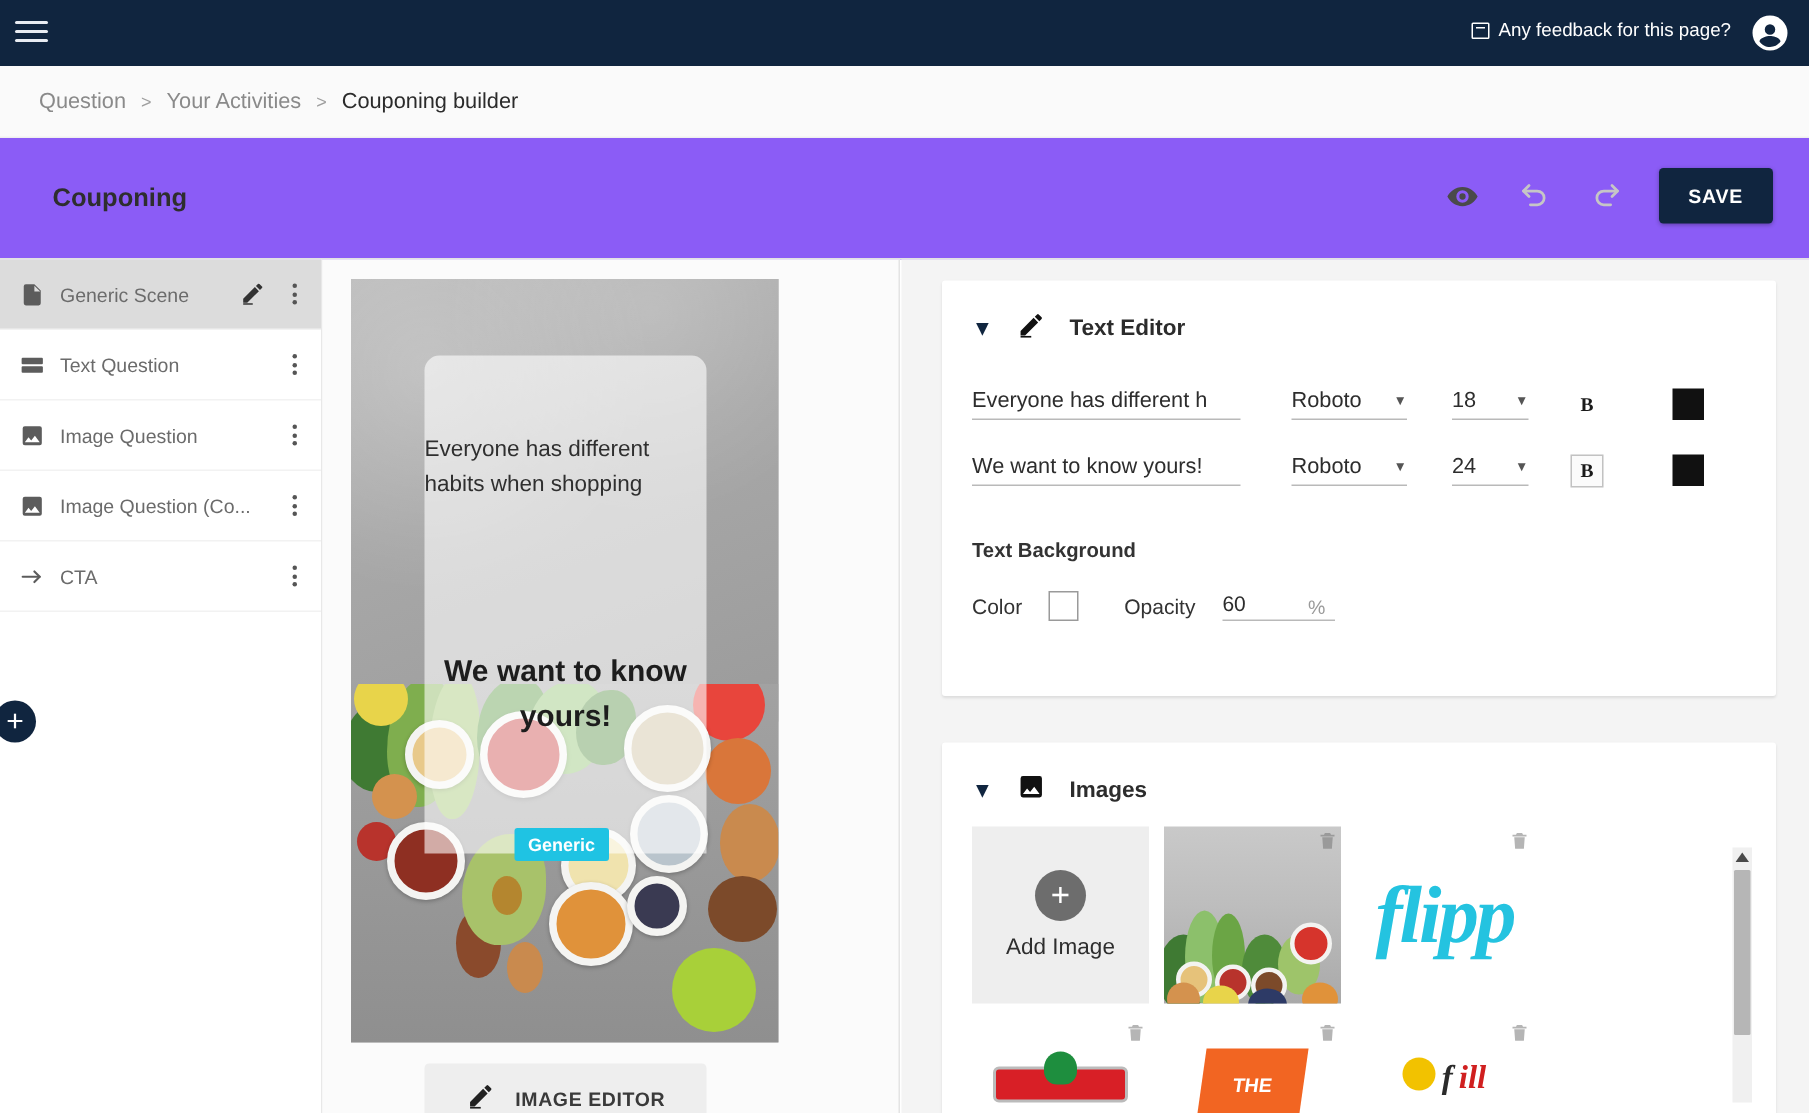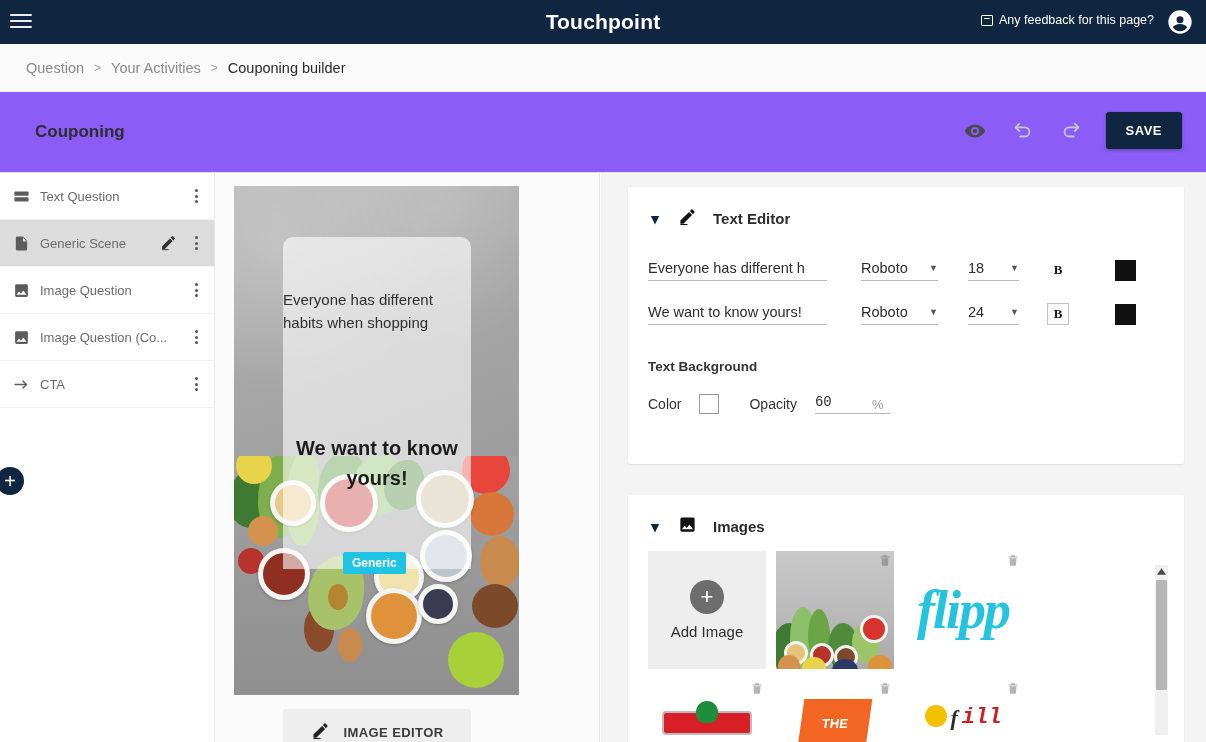--- a/index.html
+++ b/index.html
@@ -160,21 +160,21 @@
     border-radius: 2px; box-shadow: 0 1px 2px rgba(0,0,0,.10);
   }
   .card-text { top: 14px; height: 277px; }
   .card-images { top: 322px; height: 300px; }
   .card-head {
     display: flex; align-items: center; gap: 16px; padding: 20px 0 0 20px;
     font-size: 15px; font-weight: bold; color: #2c2c2c;
   }
   .sec-chevron { font-size: 15px; color: #10253f; cursor: pointer; line-height: 1; width: 14px; text-align: center; }
 
-  .row { position: absolute; display: flex; align-items: center; }
+  .row { position: absolute; display: flex; align-items: flex-start; }
   .row1 { left: 20px; top: 72px; }
   .row2 { left: 20px; top: 116px; }
   .u-field {
     border-bottom: 1px solid #b9b9b9; padding-bottom: 4px; font-size: 14.5px;
     color: #2d2d2d; background: none; outline: none;
   }
   .f-text { width: 179px; border: none; border-bottom: 1px solid #b9b9b9; }
   .f-font { width: 77px; display: flex; justify-content: space-between; align-items: center; cursor: pointer; }
   .f-size { width: 51px; display: flex; justify-content: space-between; align-items: center; cursor: pointer; }
   .caret { font-size: 9px; color: #555; }
@@ -186,21 +186,21 @@
   .bold-btn.active { border: 1px solid #c2c2c2; background: #fbfbfb; }
   .swatch { width: 21px; height: 21px; cursor: pointer; border: none; }
 
   .bg-title { position: absolute; left: 20px; top: 172px; font-size: 13.5px; font-weight: bold; color: #333; }
   .bg-row { position: absolute; left: 20px; top: 207px; display: flex; align-items: center; }
   .bg-lab { font-size: 14px; color: #333; }
   .color-box { width: 20px; height: 20px; border: 1px solid #9a9a9a; background: #fff; cursor: pointer; }
   .op-input {
     width: 75px; border: none; border-bottom: 1px solid #b9b9b9; font-size: 14px;
     color: #2d2d2d; padding-bottom: 3px; outline: none; background: none;
-    font-family: Liberation Mono, monospace;
+    font-family: Liberation Sans, sans-serif;
   }
   .pct { font-size: 13px; color: #9a9a9a; margin-left: -18px; }
 
   
   .thumb-grid { position: absolute; left: 20px; top: 56px; width: 500px; }
   .thumb { position: absolute; width: 118px; height: 118px; }
   .thumb .trash {
     position: absolute; right: 2px; top: 2px; width: 14px; height: 15px; cursor: pointer; z-index: 3;
   }
   .add-image {
@@ -222,21 +222,20 @@
 </style>
 </head>
 <body>
 
 <div class="topbar">
   <div class="hamburger">
     <span></span>
       <span></span>
       <span></span>
   </div>
-  <div class="app-title">Touchpoint</div>
   <div class="feedback">
     <span class="feedback-icon"></span>
     <span>Any feedback for this page?</span>
   </div>
   <div class="avatar-btn">
     <svg width="28" height="28" viewBox="0 0 24 24" fill="#ffffff" aria-hidden="true">
       <path d="M12 2a10 10 0 100 20 10 10 0 000-20zm0 5a3 3 0 110 6 3 3 0 010-6zm0 13c-2.5 0-4.7-1.3-6-3.2.1-2 4-3.1 6-3.1s5.9 1.1 6 3.1A7.2 7.2 0 0112 20z"></path>
     </svg>
   </div>
 </div>
@@ -268,48 +267,48 @@
           <path d="M20 8H10a5 5 0 000 10h5"></path>
           <polyline points="16,4 20,8 16,12"></polyline>
         </svg>
     </div>
     <button class="save-btn">SAVE</button>
   </div>
 </div>
 
 <div class="sidebar">
 
+  <div class="scene-item selected">
+    <span class="scene-ico">
+      <svg width="17" height="17" viewBox="0 0 24 24" fill="#5c5c5c">
+          <path d="M14 2H6a2 2 0 00-2 2v16a2 2 0 002 2h12a2 2 0 002-2V8l-6-6zm0 7V3.5L19.5 9H14z"></path>
+        </svg>
+    </span>
+    <span class="scene-label">Generic Scene</span>
+    <span class="pencil-ico">
+      <svg width="17" height="17" viewBox="0 0 24 24" fill="#333">
+          <path d="M3 17.2V21h3.8L17.8 10 14 6.2 3 17.2zM20.7 7.1a1 1 0 000-1.4l-2.4-2.4a1 1 0 00-1.4 0L15 5.2 18.8 9l1.9-1.9z"></path>
+          <rect x="3" y="21.4" width="9" height="1.4"></rect>
+        </svg>
+    </span>
+    <span class="kebab">
+        <i></i>
+        <i></i>
+        <i></i>
+      </span>
+  </div>
+
   <div class="scene-item">
     <span class="scene-ico">
       <svg width="17" height="17" viewBox="0 0 24 24" fill="#5c5c5c">
           <rect x="2" y="5" width="20" height="6" rx="1"></rect>
           <rect x="2" y="13" width="20" height="6" rx="1"></rect>
         </svg>
     </span>
     <span class="scene-label">Text Question</span>
-    <span class="kebab">
-        <i></i>
-        <i></i>
-        <i></i>
-      </span>
-  </div>
-
-  <div class="scene-item selected">
-    <span class="scene-ico">
-      <svg width="17" height="17" viewBox="0 0 24 24" fill="#5c5c5c">
-          <path d="M14 2H6a2 2 0 00-2 2v16a2 2 0 002 2h12a2 2 0 002-2V8l-6-6zm0 7V3.5L19.5 9H14z"></path>
-        </svg>
-    </span>
-    <span class="scene-label">Generic Scene</span>
-    <span class="pencil-ico">
-      <svg width="17" height="17" viewBox="0 0 24 24" fill="#333">
-          <path d="M3 17.2V21h3.8L17.8 10 14 6.2 3 17.2zM20.7 7.1a1 1 0 000-1.4l-2.4-2.4a1 1 0 00-1.4 0L15 5.2 18.8 9l1.9-1.9z"></path>
-          <rect x="3" y="21.4" width="9" height="1.4"></rect>
-        </svg>
-    </span>
     <span class="kebab">
         <i></i>
         <i></i>
         <i></i>
       </span>
   </div>
 
   <div class="scene-item">
     <span class="scene-ico">
       <svg width="17" height="17" viewBox="0 0 24 24" fill="#5c5c5c">
@@ -547,21 +546,21 @@
           <svg width="14" height="15" viewBox="0 0 24 24" fill="#b5b5b5">
               <path d="M9 3h6l1 2h4v2H4V5h4l1-2zM6 8h12l-1 13H7L6 8z"></path>
             </svg>
         </span>
       </div>
 
       <div class="thumb" style="left:256px; top:128px;">
         <div style="position:absolute;inset:0;background:#ffffff;display:flex;align-items:flex-start;justify-content:center;padding-top:26px;gap:4px;">
           <div style="width:22px;height:22px;border-radius:50%;background:#f2c200;"></div>
           <span style="font-family:'Liberation Serif',serif;font-style:italic;font-weight:bold;font-size:22px;color:#2b2b2b;">f</span>
-          <span style="font-family:Liberation Mono, monospace;font-style:italic;font-weight:bold;font-size:22px;color:#d01f1f;">ill</span>
+          <span style="font-family:Liberation Serif, serif;font-style:italic;font-weight:bold;font-size:22px;color:#d01f1f;">ill</span>
         </div>
         <span class="trash">
           <svg width="14" height="15" viewBox="0 0 24 24" fill="#b5b5b5">
               <path d="M9 3h6l1 2h4v2H4V5h4l1-2zM6 8h12l-1 13H7L6 8z"></path>
             </svg>
         </span>
       </div>
     </div>
 
     <div class="scrollbar">

